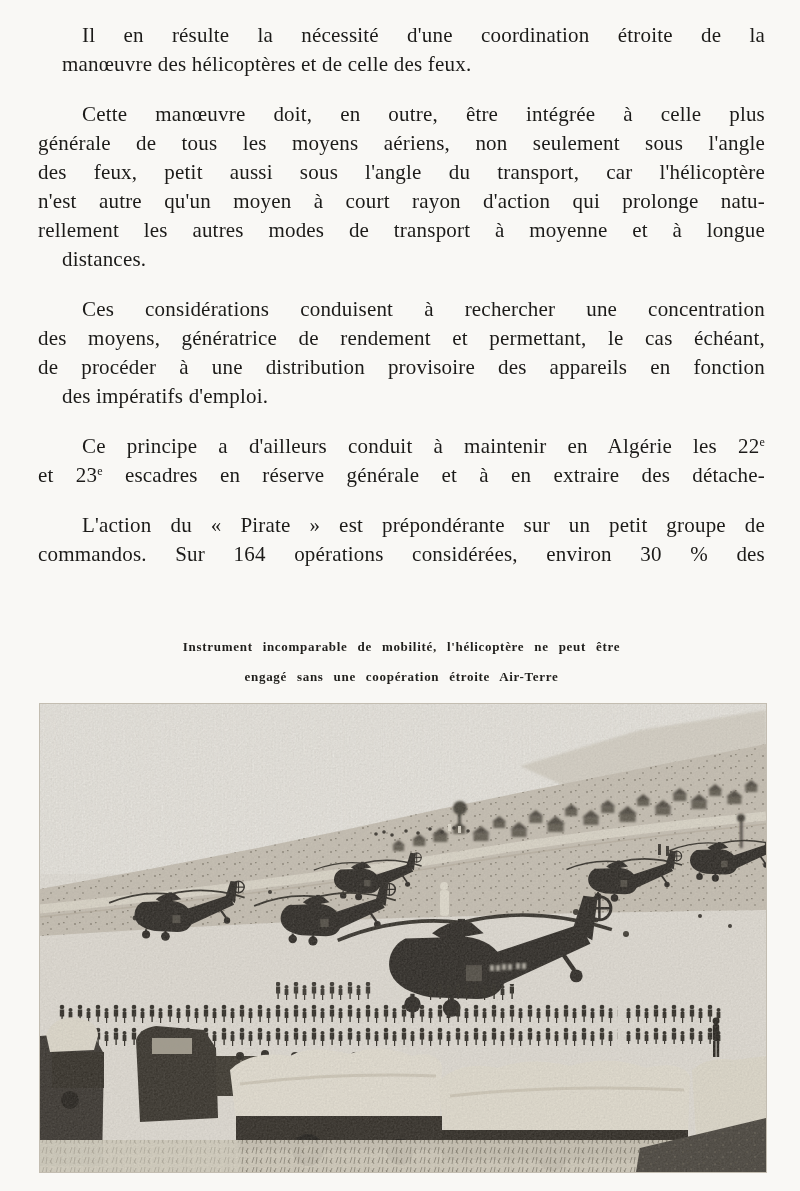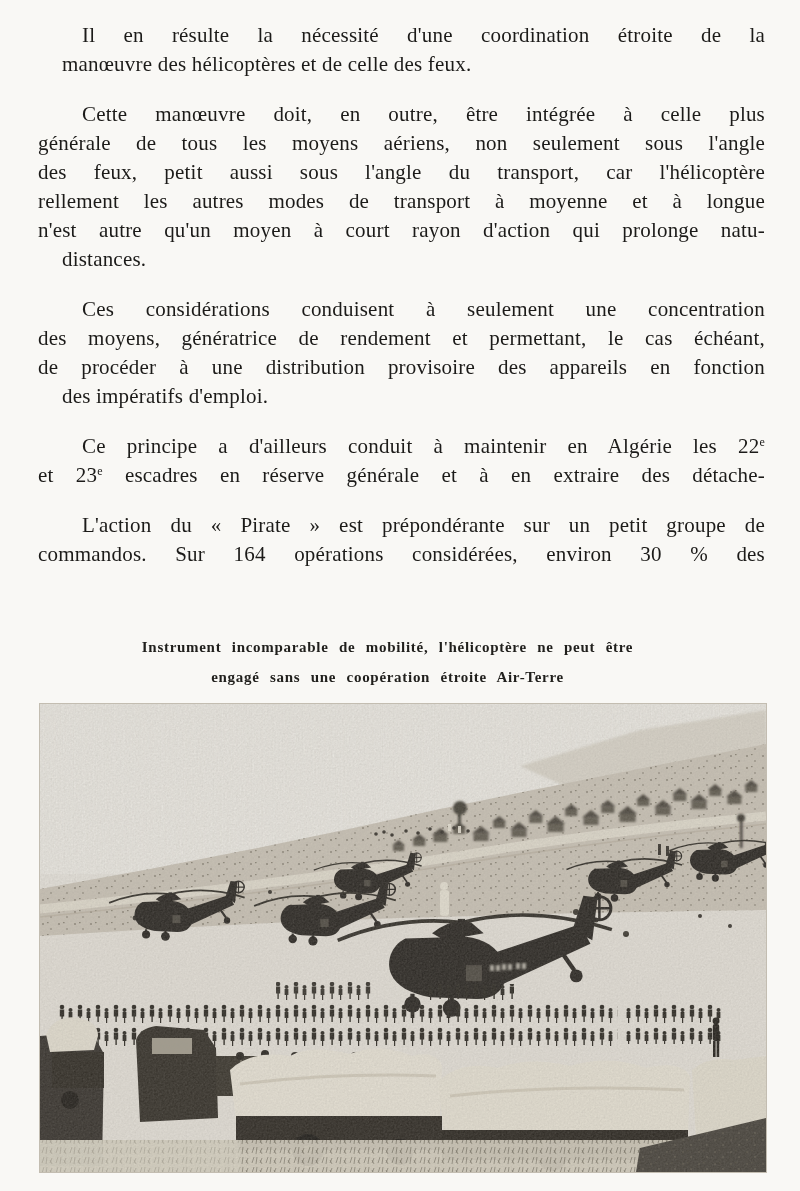--- a/index.html
+++ b/index.html
@@ -16,23 +16,23 @@
     font-size:21px;line-height:29px;
     letter-spacing:0.2px;
     font-family:Liberation Serif, serif;
   }
   .para{margin:0 0 21px 0;}
   .line{text-align:justify;text-align-last:justify;}
   .line.last{text-align-last:left;margin-left:24px;}
   .line.indent{padding-left:44px;}
   .sup{font-size:12px;line-height:0;vertical-align:7px;}
   .caption{
-    position:absolute;left:24px;top:632px;width:727px;
+    position:absolute;left:38px;top:632px;width:727px;
     font-family:"Liberation Serif","DejaVu Serif",serif;
-    font-weight:700;font-size:15px;line-height:30px;
+    font-weight:700;font-size:13px;line-height:30px;
     letter-spacing:0.7px;word-spacing:6px;
     color:#201f1c;
   }
   .cap-line{text-align:center;}
   .photo{
     position:absolute;left:40px;top:704px;width:726px;height:468px;
     background:#e9e6df;
     outline:1px solid #c3bdb1;
   }
   .photo svg{display:block;width:100%;height:100%;}
@@ -42,26 +42,26 @@
 
 <main class="body-text">
   <p class="para">
     <span class="line indent" style="display:block">Il en résulte la nécessité d'une coordination étroite de la</span>
     <span class="line last" style="display:block">manœuvre des hélicoptères et de celle des feux.</span>
   </p>
   <p class="para">
     <span class="line indent" style="display:block">Cette manœuvre doit, en outre, être intégrée à celle plus</span>
     <span class="line" style="display:block">générale de tous les moyens aériens, non seulement sous l'angle</span>
     <span class="line" style="display:block">des feux, petit aussi sous l'angle du transport, car l'hélicoptère</span>
+    <span class="line" style="display:block">n'est autre qu'un moyen à court rayon d'action qui prolonge natu-</span>
     <span class="line" style="display:block">rellement les autres modes de transport à moyenne et à longue</span>
-    <span class="line" style="display:block">n'est autre qu'un moyen à court rayon d'action qui prolonge natu-</span>
     <span class="line last" style="display:block">distances.</span>
   </p>
   <p class="para">
-    <span class="line indent" style="display:block">Ces considérations conduisent à seulement une concentration</span>
+    <span class="line indent" style="display:block">Ces considérations conduisent à rechercher une concentration</span>
     <span class="line" style="display:block">des moyens, génératrice de rendement et permettant, le cas échéant,</span>
     <span class="line" style="display:block">de procéder à une distribution provisoire des appareils en fonction</span>
     <span class="line last" style="display:block">des impératifs d'emploi.</span>
   </p>
   <p class="para">
     <span class="line indent" style="display:block"><span>Ce principe a d'ailleurs conduit à maintenir en Algérie les 22</span><sup class="sup">e</sup></span>
     <span class="line" style="display:block"><span>et 23</span><sup class="sup">e</sup><span> escadres en réserve générale et à en extraire des détache-</span></span>
   </p>
   <p class="para">
     <span class="line indent" style="display:block">L'action du « Pirate » est prépondérante sur un petit groupe de</span>

